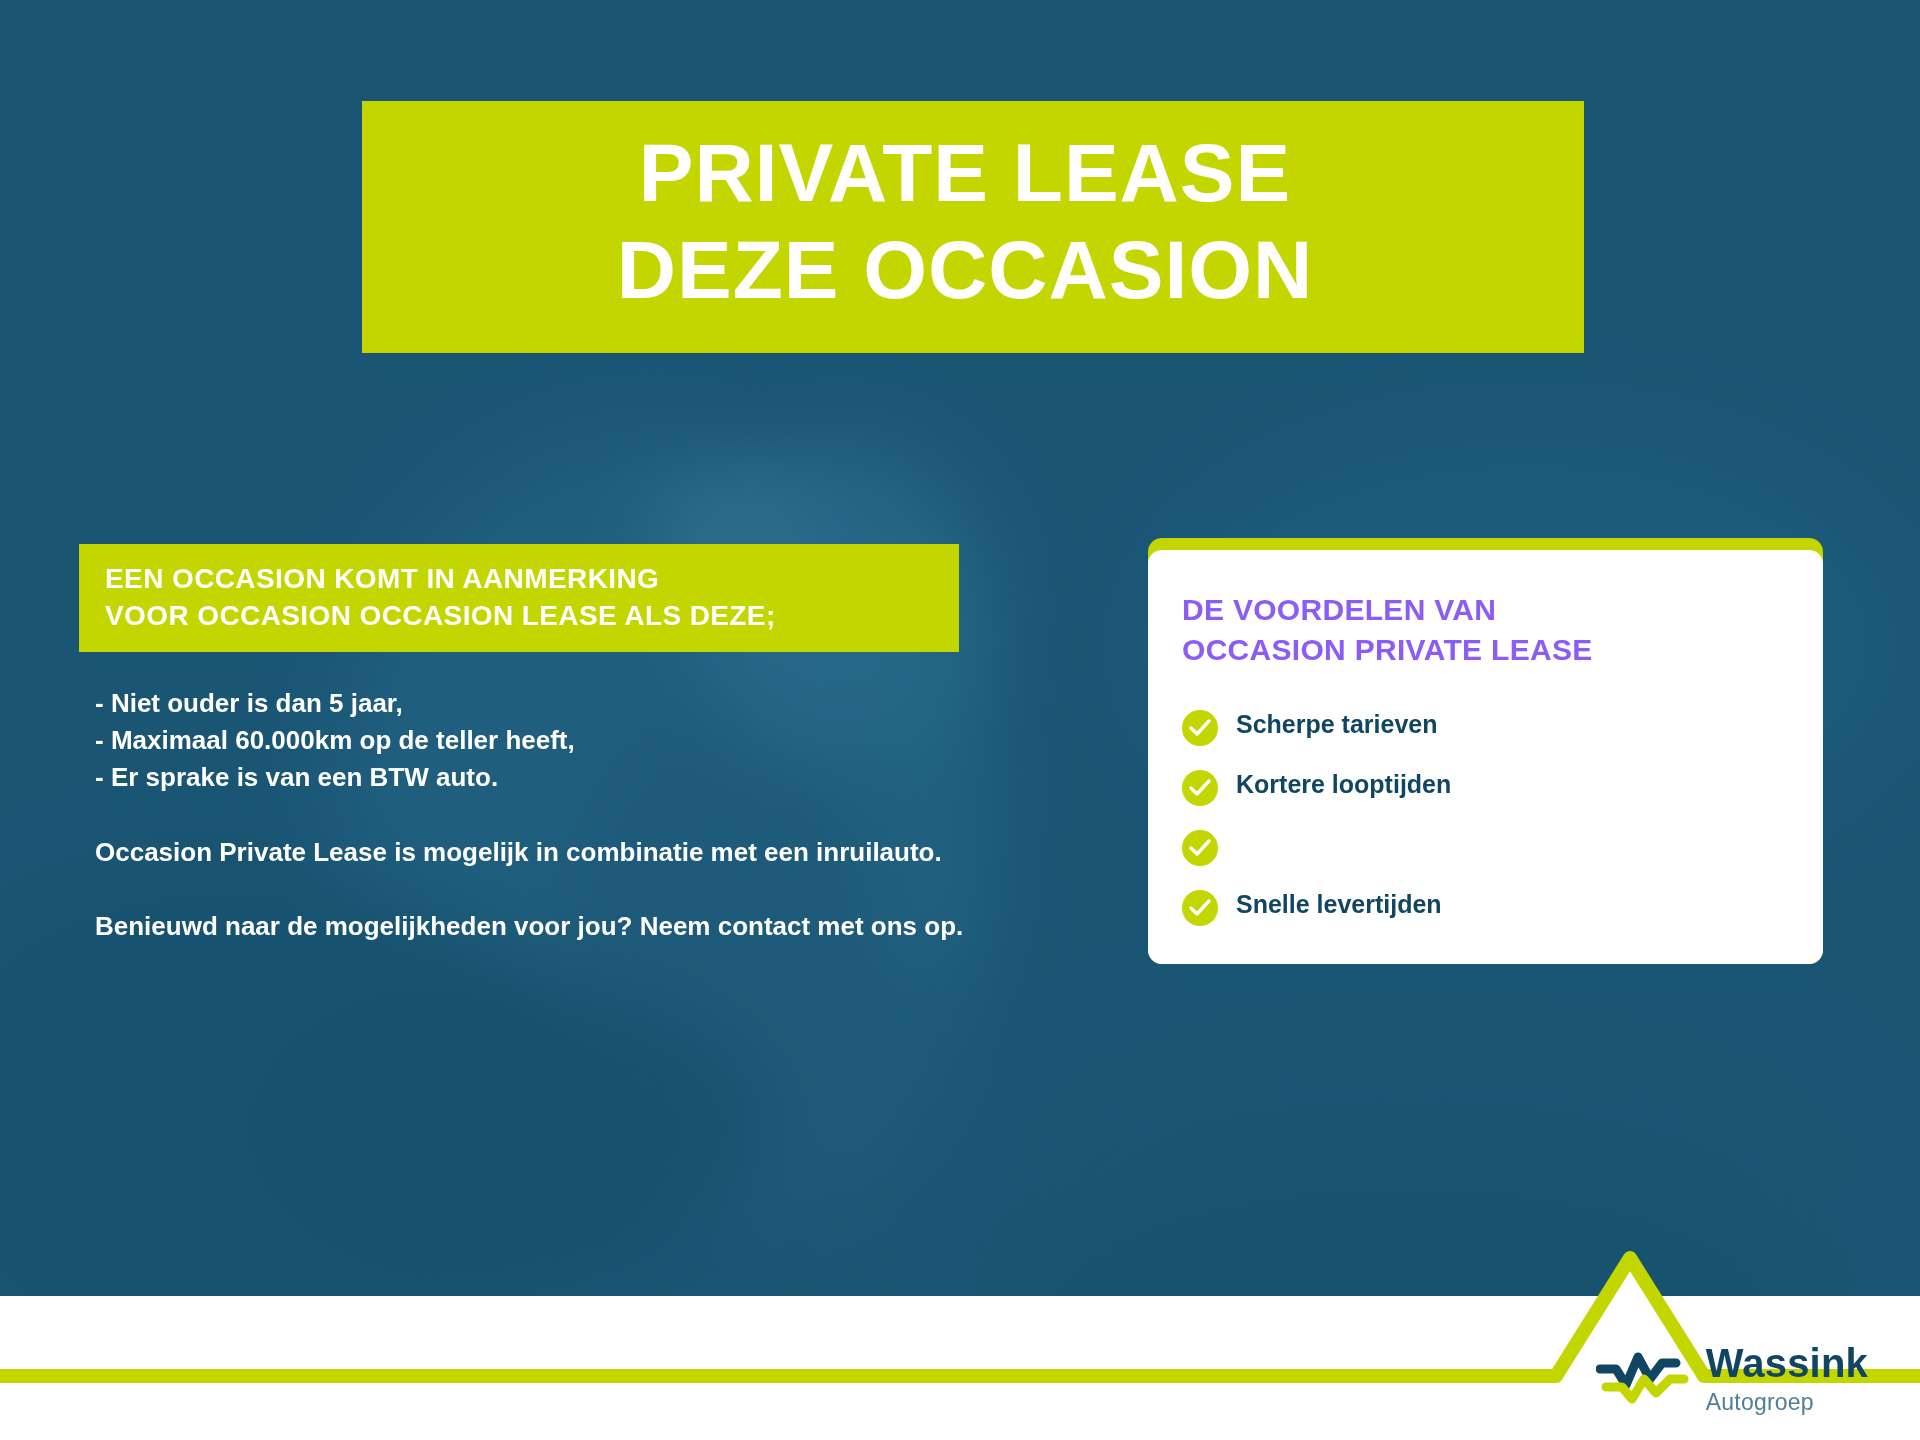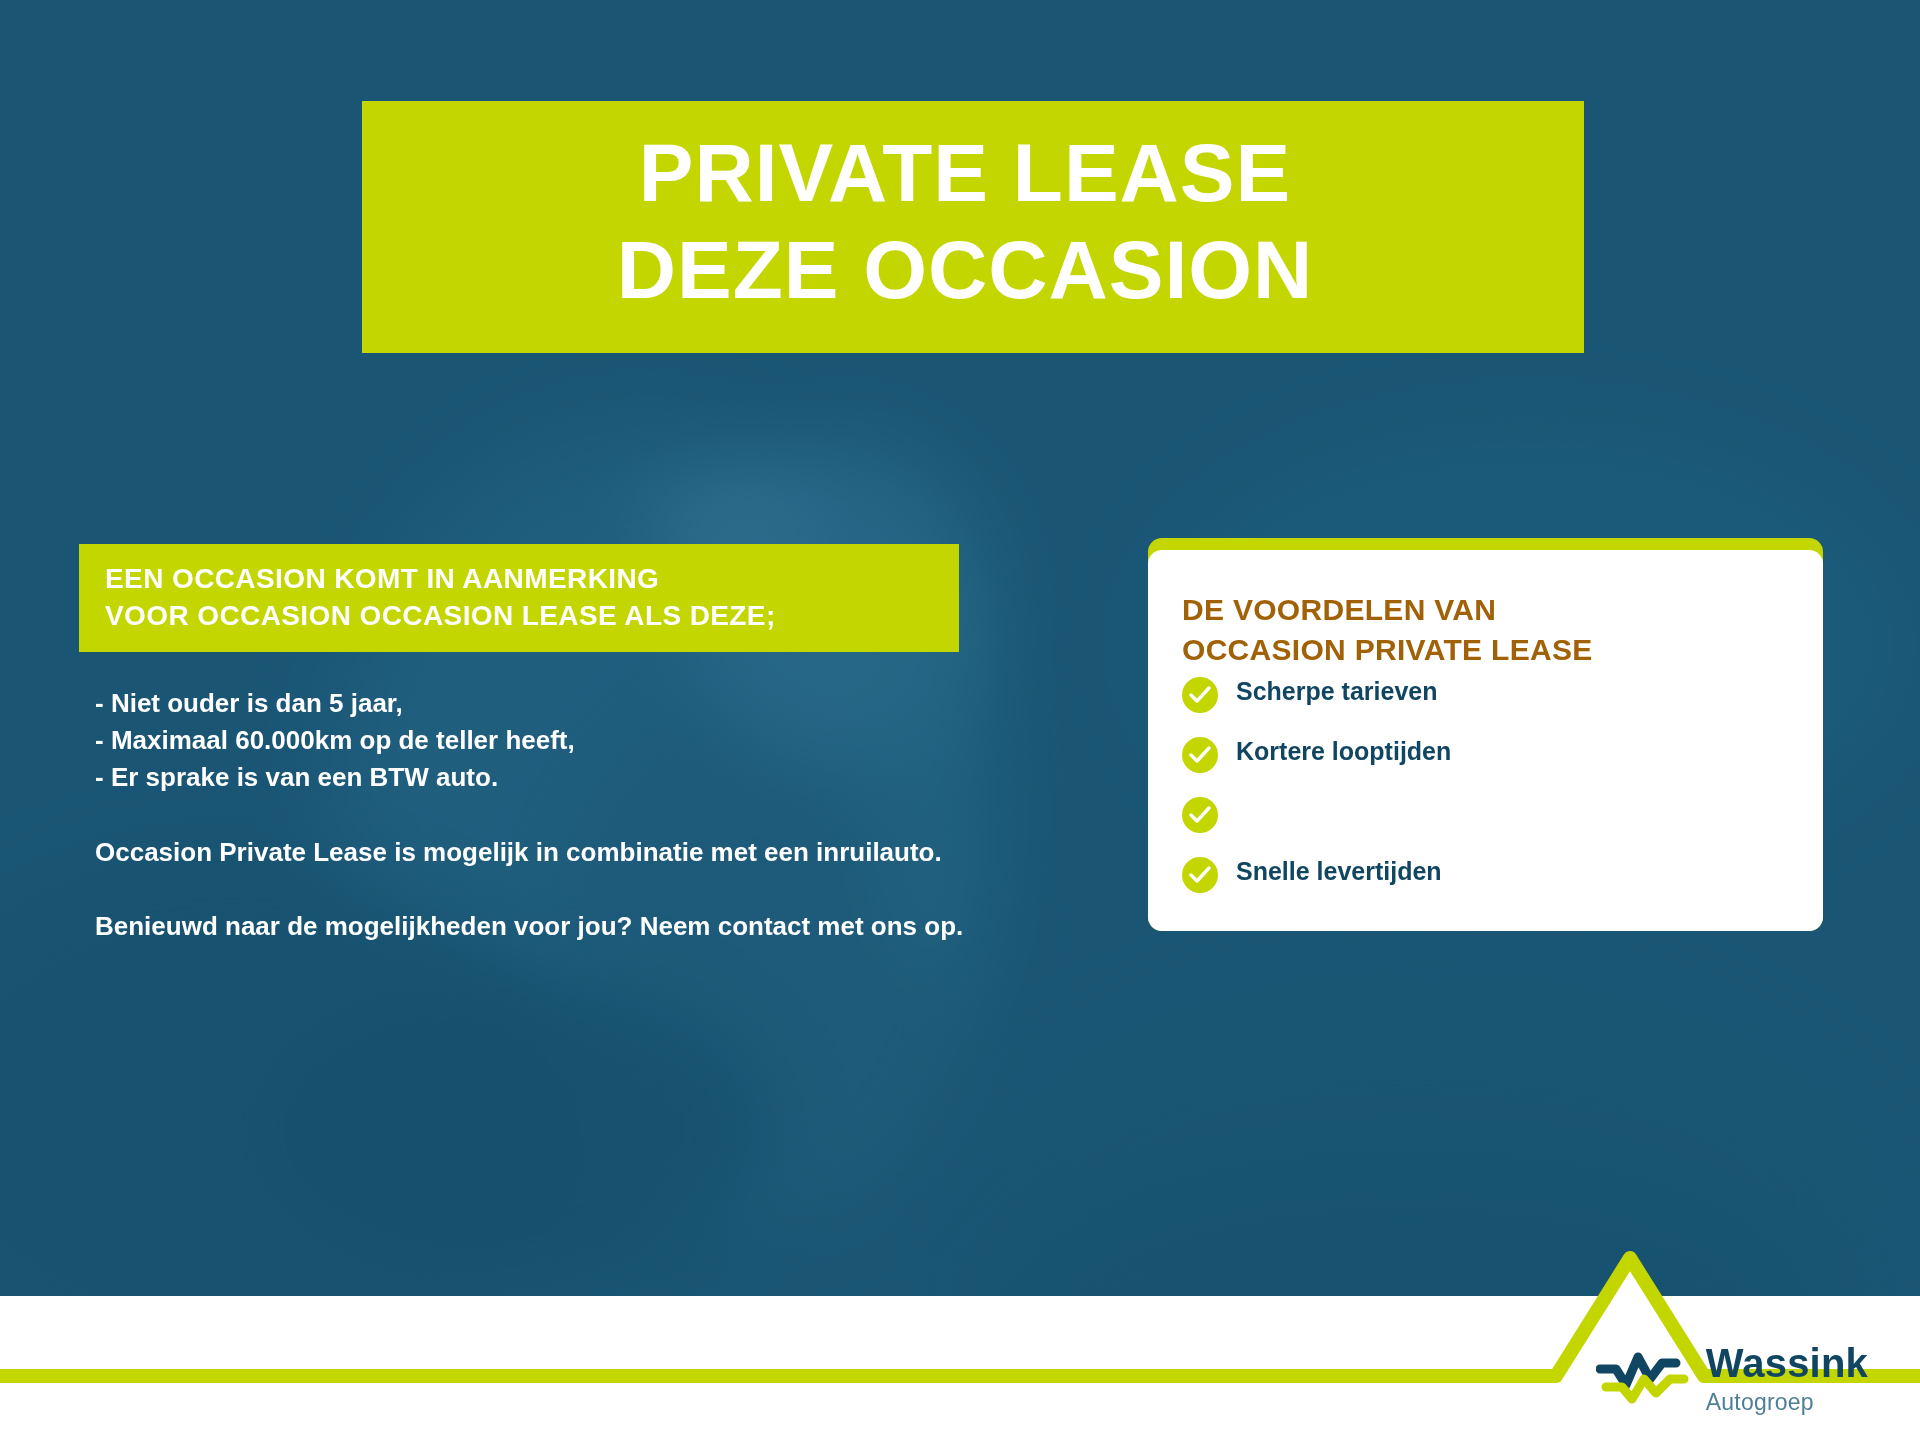--- a/index.html
+++ b/index.html
@@ -122,28 +122,28 @@
     padding: 12px 0 0 0;
     box-sizing: border-box;
   }
   .card-inner {
     background: #ffffff;
     border-radius: 14px;
     padding: 40px 34px 34px 34px;
     box-sizing: border-box;
   }
   .card-title {
-    color: #a16207;
+    color: #8b5cf6;
     font-weight: bold;
     font-size: 30px;
     line-height: 1.32;
     letter-spacing: .3px;
   }
   .benefits {
-    margin-top: 6px;
+    margin-top: 39px;
   }
   .benefit {
     display: flex;
     align-items: flex-start;
     margin-bottom: 22px;
   }
   .benefit:last-child { margin-bottom: 4px; }
   .check {
     flex: 0 0 auto;
     width: 36px;

